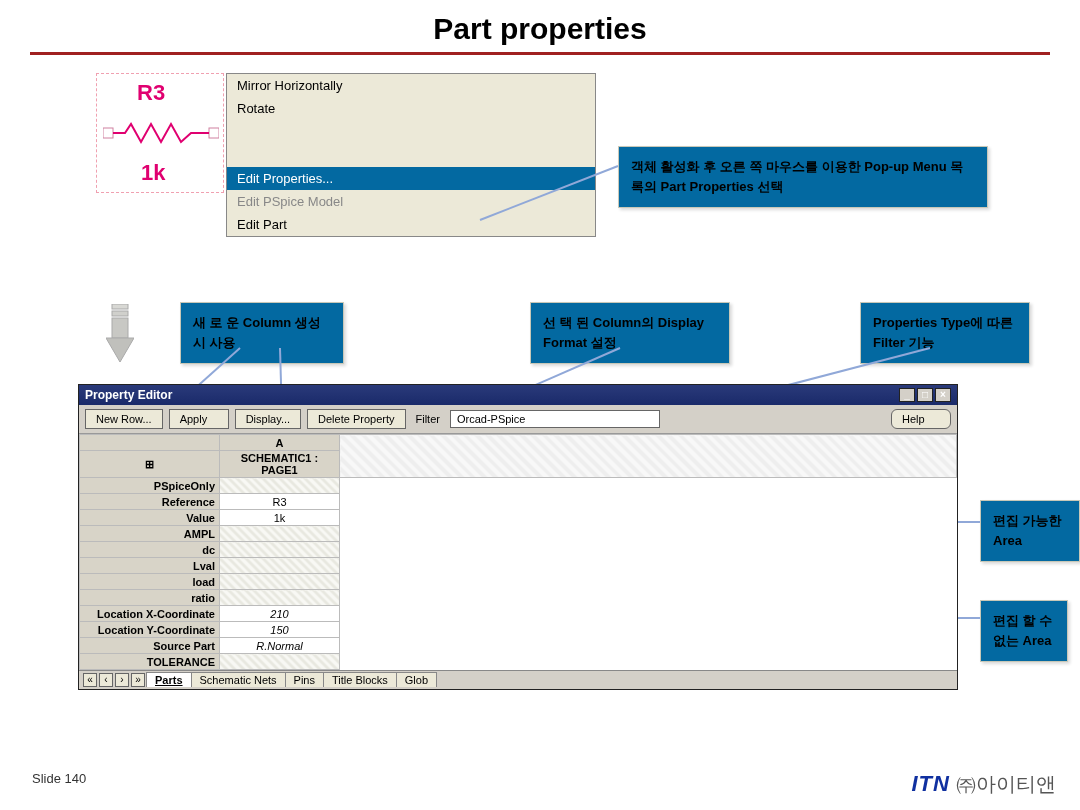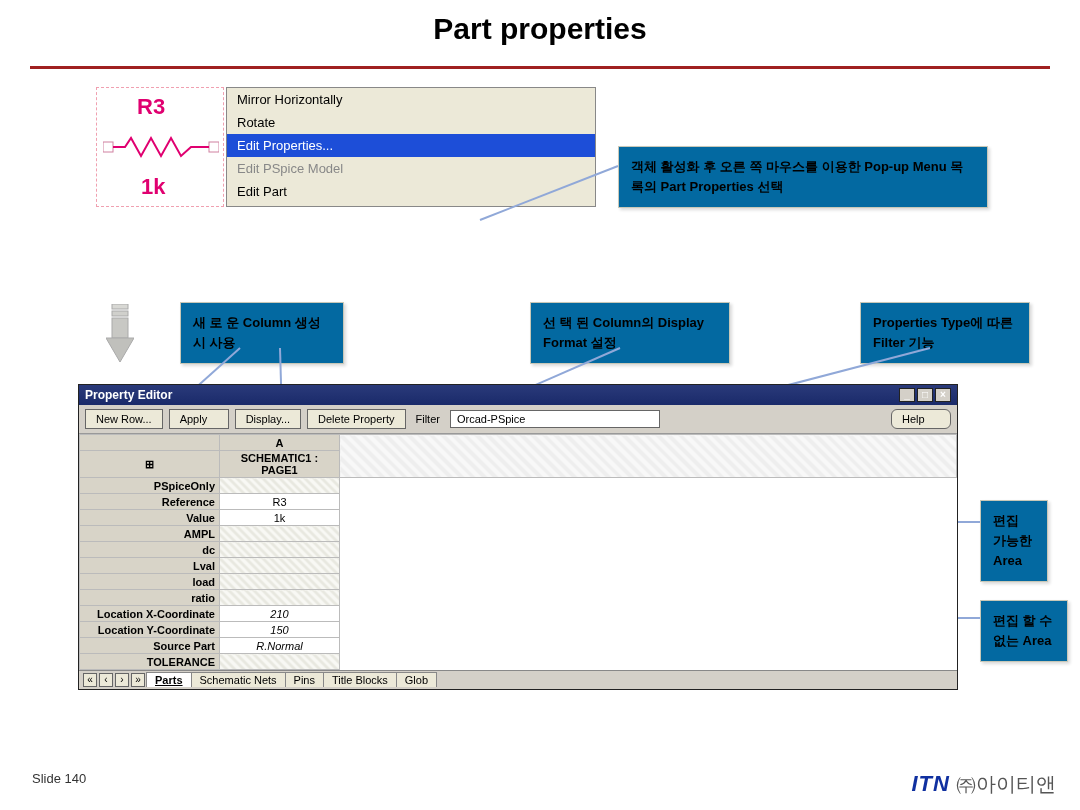--- a/index.html
+++ b/index.html
@@ -8,21 +8,21 @@
     height: 810px;
     background: #fff;
     font-family: Arial, sans-serif;
     position: relative;
     overflow: hidden;
   }
   .title {
     text-align: center;
     font-size: 30px;
     font-weight: bold;
-    padding: 12px 0 20px;
+    padding: 12px 0 6px;
   }
   .redline {
     height: 3px;
     background: #a02020;
     margin: 0 30px 18px;
   }
 
   
   .top-row {
     display: flex;
@@ -60,22 +60,23 @@
     background: #ece9d8;
     border: 1px solid #888;
     font-size: 13px;
     margin-left: 2px;
   }
   .context-menu .mi {
     padding: 4px 10px;
     cursor: default;
   }
   .context-menu .mi.sel {
-    background: #1d4ed8;
+    background: #0369a1;
     color: #fff;
+    margin-top: 47px;
   }
   .context-menu .mi.dis {
     color: #888;
   }
 
   .callout {
     position: absolute;
     border: 1px solid #c8c8b8;
     background: #0369a1;
     box-shadow: 2px 2px 3px rgba(0,0,0,.15);
@@ -256,21 +257,21 @@
 </div>
 
 <div class="callout" style="left:618px; top:146px; width:370px;">객체 활성화 후 오른 쪽 마우스를 이용한 Pop-up Menu 목록의 Part Properties 선택</div>
 
 <div class="callout small" style="left:180px; top:302px; width:164px;">새 로 운  Column 생성 시 사용</div>
 
 <div class="callout small" style="left:530px; top:302px; width:200px;">선 택 된    Column의 Display Format 설정</div>
 
 <div class="callout small" style="left:860px; top:302px; width:170px;">Properties  Type에 따른 Filter 기능</div>
 
-<div class="callout small" style="left:980px; top:500px; width:68px;">편집 가능한 Area</div>
+<div class="callout small" style="left:980px; top:500px; width:100px;">편집 가능한 Area</div>
 
 <div class="callout small" style="left:980px; top:600px; width:88px;">편집 할 수 없는 Area</div>
 
 <svg class="down-arrow">
   <rect x="6" y="0" width="16" height="5" fill="#d8d8d4" stroke="#aaa"></rect>
   <rect x="6" y="7" width="16" height="5" fill="#d0d0cc" stroke="#aaa"></rect>
   <rect x="6" y="14" width="16" height="20" fill="#c8c8c4" stroke="#aaa"></rect>
   <polygon points="0,34 28,34 14,58" fill="#c0c0bc" stroke="#aaa"></polygon>
 </svg>
 

